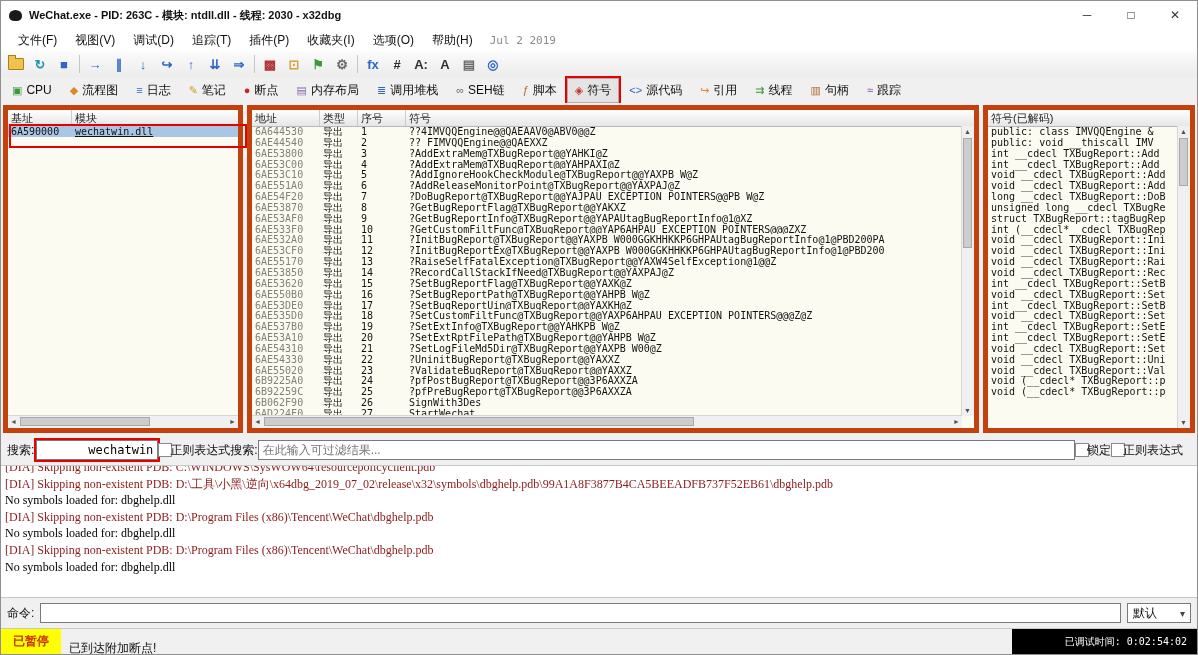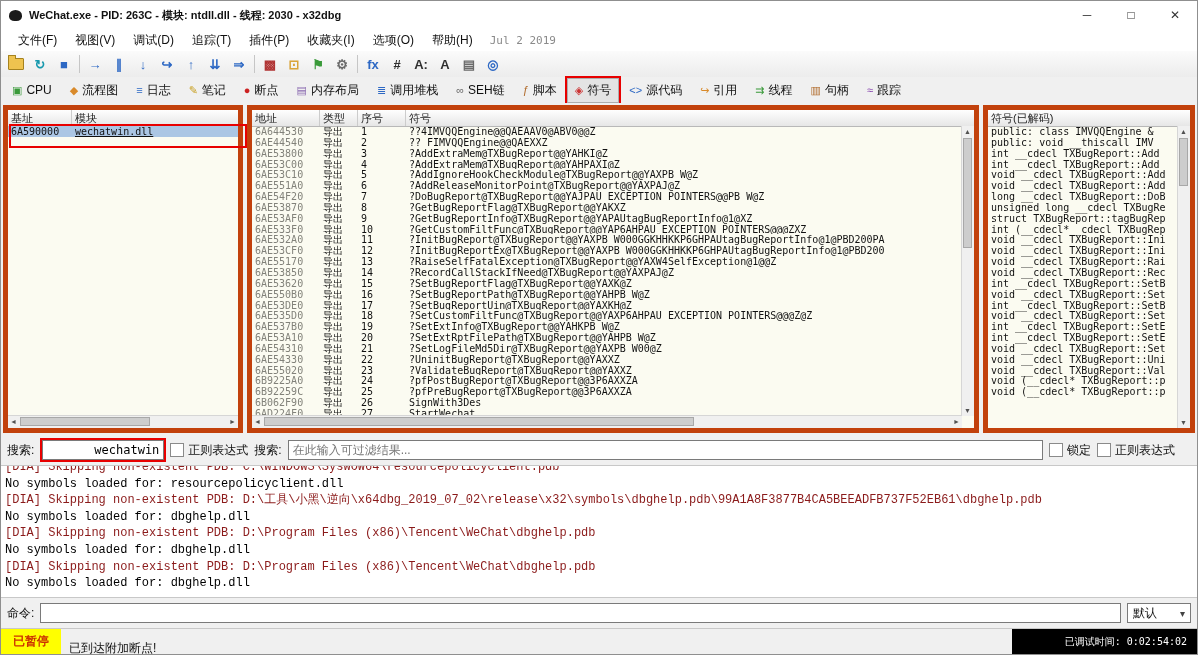--- a/index.html
+++ b/index.html
@@ -73,32 +73,32 @@
   .decoded .sthumb{top:12px;height:48px;}
   .hscroll{position:absolute;left:0;right:0;bottom:0;height:12px;background:#f0f0f0;border-top:1px solid #d6d6d6;}
   .symbols .hscroll{right:12px;}
   .harr{position:absolute;top:0;width:11px;height:11px;font-size:7px;color:#505050;display:flex;align-items:center;justify-content:center;}
   .harr.left{left:0;} .harr.right{right:0;}
   .hthumb{position:absolute;top:1px;height:9px;background:#cdcdcd;border:1px solid #a8a8a8;box-sizing:border-box;}
   .modules .hthumb{left:12px;width:130px;}
   .symbols .hthumb{left:12px;width:430px;}
 
   
-  .filterbar{position:absolute;top:434px;left:0;right:16px;height:30px;background:#f0f0f0;display:flex;align-items:center;
-    gap:6px;padding:0 6px;font-size:12px;box-sizing:border-box;}
+  .filterbar{position:absolute;top:434px;left:0;right:8px;height:30px;background:#f0f0f0;display:flex;align-items:center;
+    padding:0 6px;font-size:12px;box-sizing:border-box;}
   .txt{height:20px;border:1px solid #7a7a7a;background:#fff;font-family:"Liberation Sans",sans-serif;font-size:12px;
     padding:0 4px;box-sizing:border-box;}
   .modfilter{width:122px;box-shadow:0 0 0 2px #e80000;margin-left:2px;font-family:"DejaVu Sans Mono",monospace;text-align:right;}
   .symfilter{flex:1;}
   .cb{width:12px;height:12px;background:#fff;border:1px solid #8a8a8a;display:inline-block;flex:none;}
   .cbl{margin-left:-2px;}
 
   
   .log{position:absolute;top:464px;left:0;right:0;height:133px;background:#fff;border-top:1px solid #c8c8c8;
-    border-bottom:1px solid #c8c8c8;overflow:hidden;font-family:Liberation Mono, monospace;font-size:12px;
+    border-bottom:1px solid #c8c8c8;overflow:hidden;font-family:Liberation Serif, serif;font-size:12px;
     padding:0 4px;box-sizing:border-box;}
   .logline{height:16.6px;line-height:16.6px;white-space:nowrap;overflow:hidden;color:#000;}
   .logline.dia{color:#8b1a1a;}
   .logline:first-child{margin-top:-7px;}
 
   
   .cmdbar{position:absolute;top:597px;left:0;right:0;height:30px;display:flex;align-items:center;gap:6px;
     padding:0 6px;font-size:12px;box-sizing:border-box;background:#f0f0f0;}
   .cmdinput{flex:1;}
   .combo{width:64px;height:20px;border:1px solid #7a7a7a;background:#fff;display:flex;align-items:center;
@@ -489,21 +489,20 @@
     <span class="lbl">搜索:</span>
     <input class="txt symfilter" placeholder="在此输入可过滤结果..." style="">
     <span class="cb"></span>
     <span class="cbl">锁定</span>
     <span class="cb"></span>
     <span class="cbl">正则表达式</span>
   </div>
 
   <div class="log" id="logarea">
       <div class="logline dia">[DIA] Skipping non-existent PDB: C:\WINDOWS\SysWOW64\resourcepolicyclient.pdb</div>
-      <div class="logline">No symbols loaded for: resourcepolicyclient.dll</div>
       <div class="logline dia">[DIA] Skipping non-existent PDB: D:\工具\小黑\逆向\x64dbg_2019_07_02\release\x32\symbols\dbghelp.pdb\99A1A8F3877B4CA5BEEADFB737F52EB61\dbghelp.pdb</div>
       <div class="logline">No symbols loaded for: dbghelp.dll</div>
       <div class="logline dia">[DIA] Skipping non-existent PDB: D:\Program Files (x86)\Tencent\WeChat\dbghelp.pdb</div>
       <div class="logline">No symbols loaded for: dbghelp.dll</div>
       <div class="logline dia">[DIA] Skipping non-existent PDB: D:\Program Files (x86)\Tencent\WeChat\dbghelp.pdb</div>
       <div class="logline">No symbols loaded for: dbghelp.dll</div>
     </div>
 
   <div class="cmdbar">
     <span class="lbl">命令:</span>

